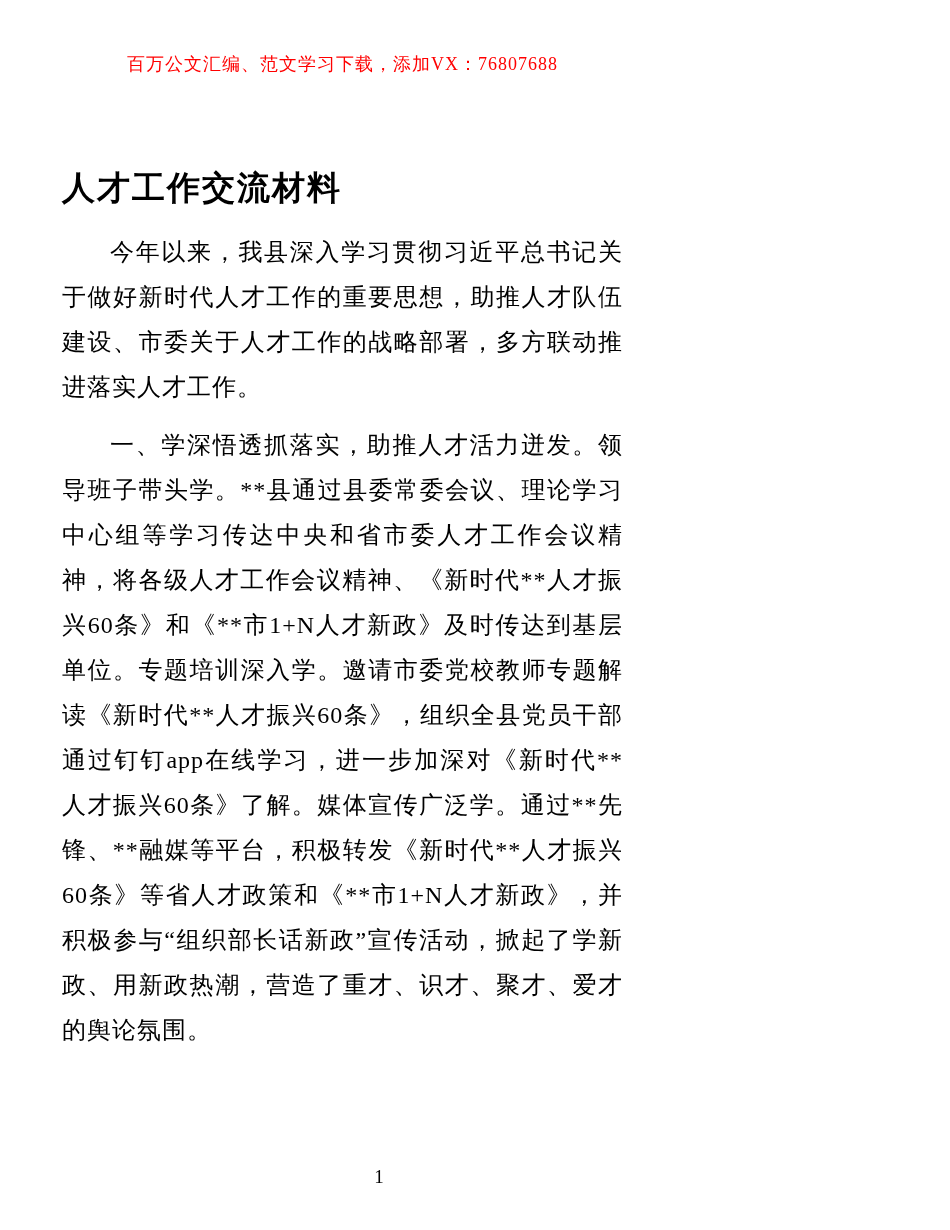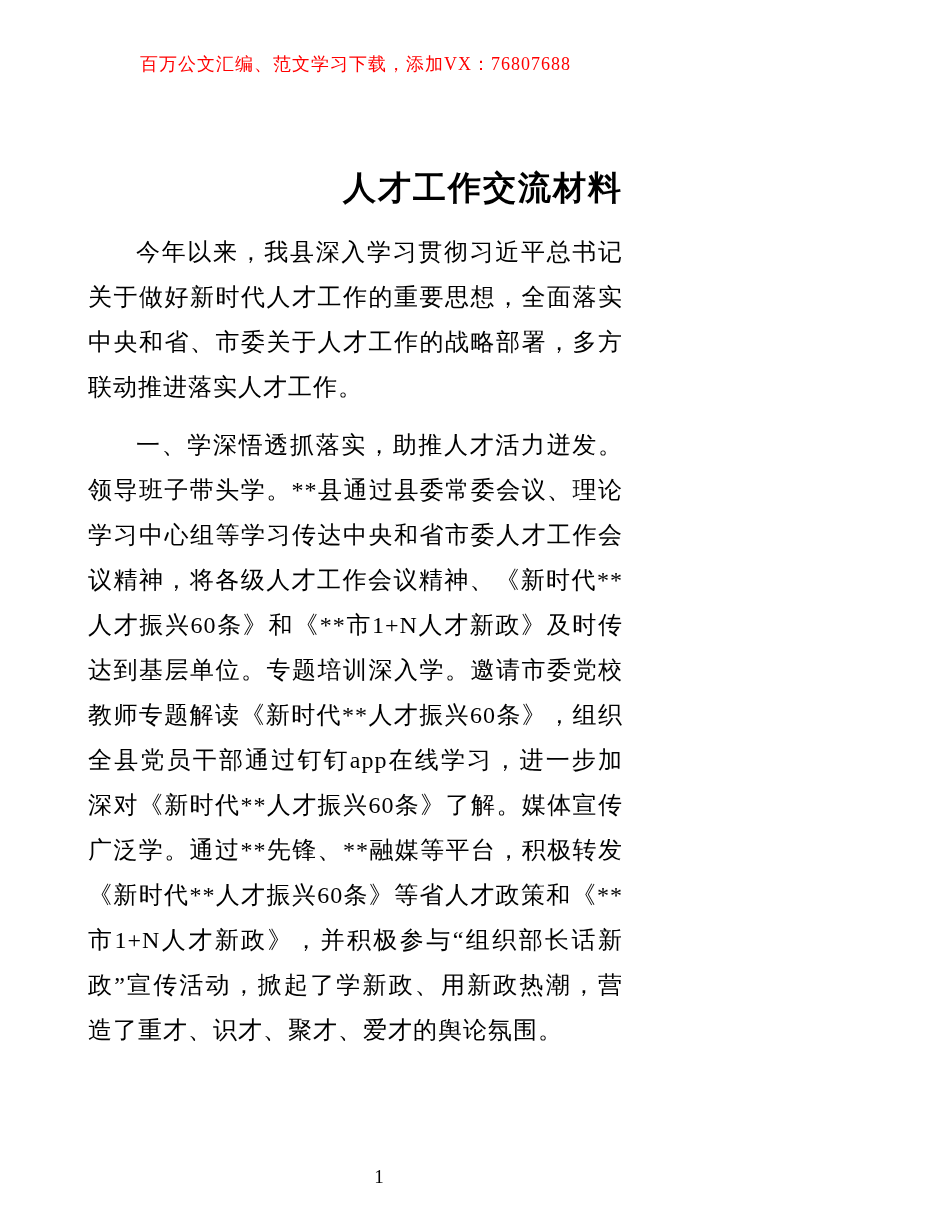--- a/index.html
+++ b/index.html
@@ -13,33 +13,33 @@
     height: 1230px;
     font-family: "Liberation Serif", "DejaVu Serif", serif;
     color: #000000;
     overflow: hidden;
   }
   .page {
     position: relative;
     width: 758px;
     height: 1230px;
     box-sizing: border-box;
-    padding: 52px 135px 0 88px;
+    padding: 52px 135px 0 62px;
     background: #ffffff;
   }
   .notice {
     text-align: center;
     font-size: 18px;
     line-height: 24px;
     letter-spacing: 1px;
     margin: 0;
     font-weight: normal;
   }
   .doc-title {
-    text-align: right;
+    text-align: left;
     font-size: 33px;
     font-weight: bold;
     letter-spacing: 2px;
     margin: 92px 0 22px 0;
     line-height: 40px;
   }
   .para {
     font-size: 24px;
     line-height: 45px;
     letter-spacing: 1px;
@@ -59,20 +59,20 @@
 </style>
 </head>
 <body>
 
 <div class="page">
 
   <p class="notice" style="color: rgb(255, 0, 0);">百万公文汇编、范文学习下载，添加VX：76807688</p>
 
   <h1 class="doc-title">人才工作交流材料</h1>
 
-  <p class="para">今年以来，我县深入学习贯彻习近平总书记关于做好新时代人才工作的重要思想，全面落实中央和省、市委关于人才工作的战略部署，多方联动推进落实人才工作。</p>
+  <p class="para">今年以来，我县深入学习贯彻习近平总书记关于做好新时代人才工作的重要思想，助推人才队伍建设、市委关于人才工作的战略部署，多方联动推进落实人才工作。</p>
 
   <p class="para">一、学深悟透抓落实，助推人才活力迸发。领导班子带头学。**县通过县委常委会议、理论学习中心组等学习传达中央和省市委人才工作会议精神，将各级人才工作会议精神、《新时代**人才振兴60条》和《**市1+N人才新政》及时传达到基层单位。专题培训深入学。邀请市委党校教师专题解读《新时代**人才振兴60条》，组织全县党员干部通过钉钉app在线学习，进一步加深对《新时代**人才振兴60条》了解。媒体宣传广泛学。通过**先锋、**融媒等平台，积极转发《新时代**人才振兴60条》等省人才政策和《**市1+N人才新政》，并积极参与“组织部长话新政”宣传活动，掀起了学新政、用新政热潮，营造了重才、识才、聚才、爱才的舆论氛围。</p>
 
 
   <div class="page-number">1</div>
 
 </div>
 
 </body></html>

